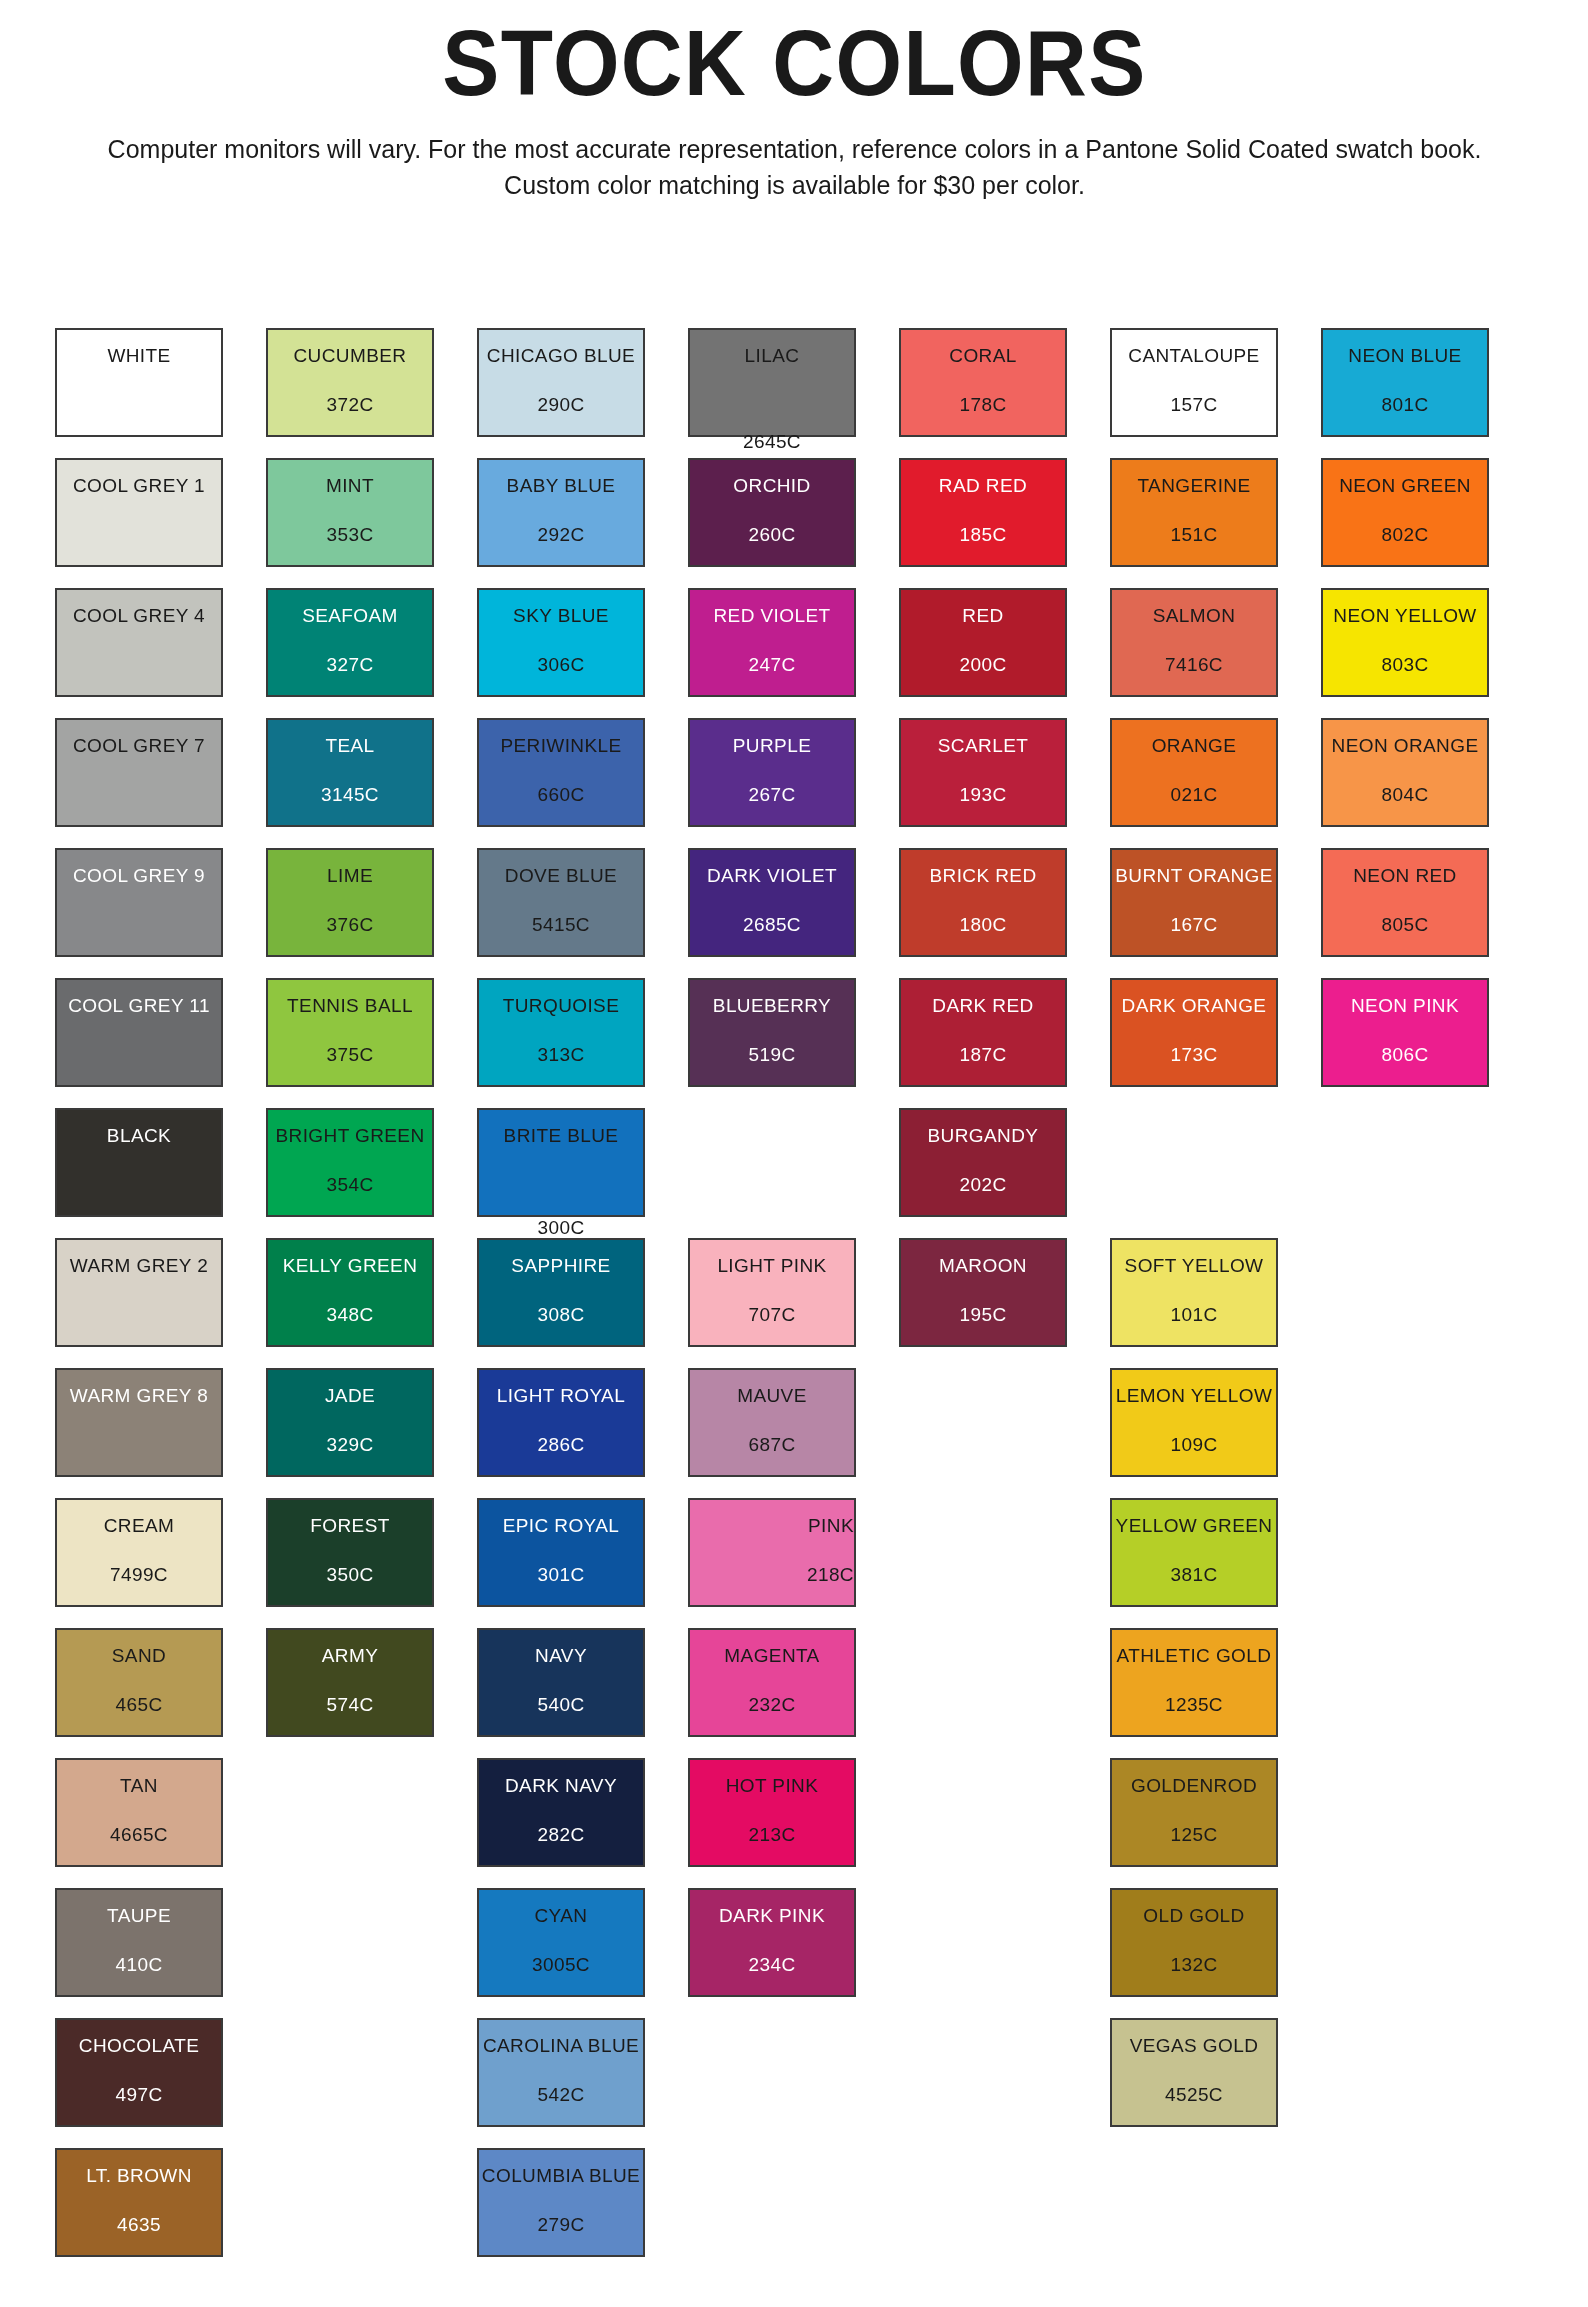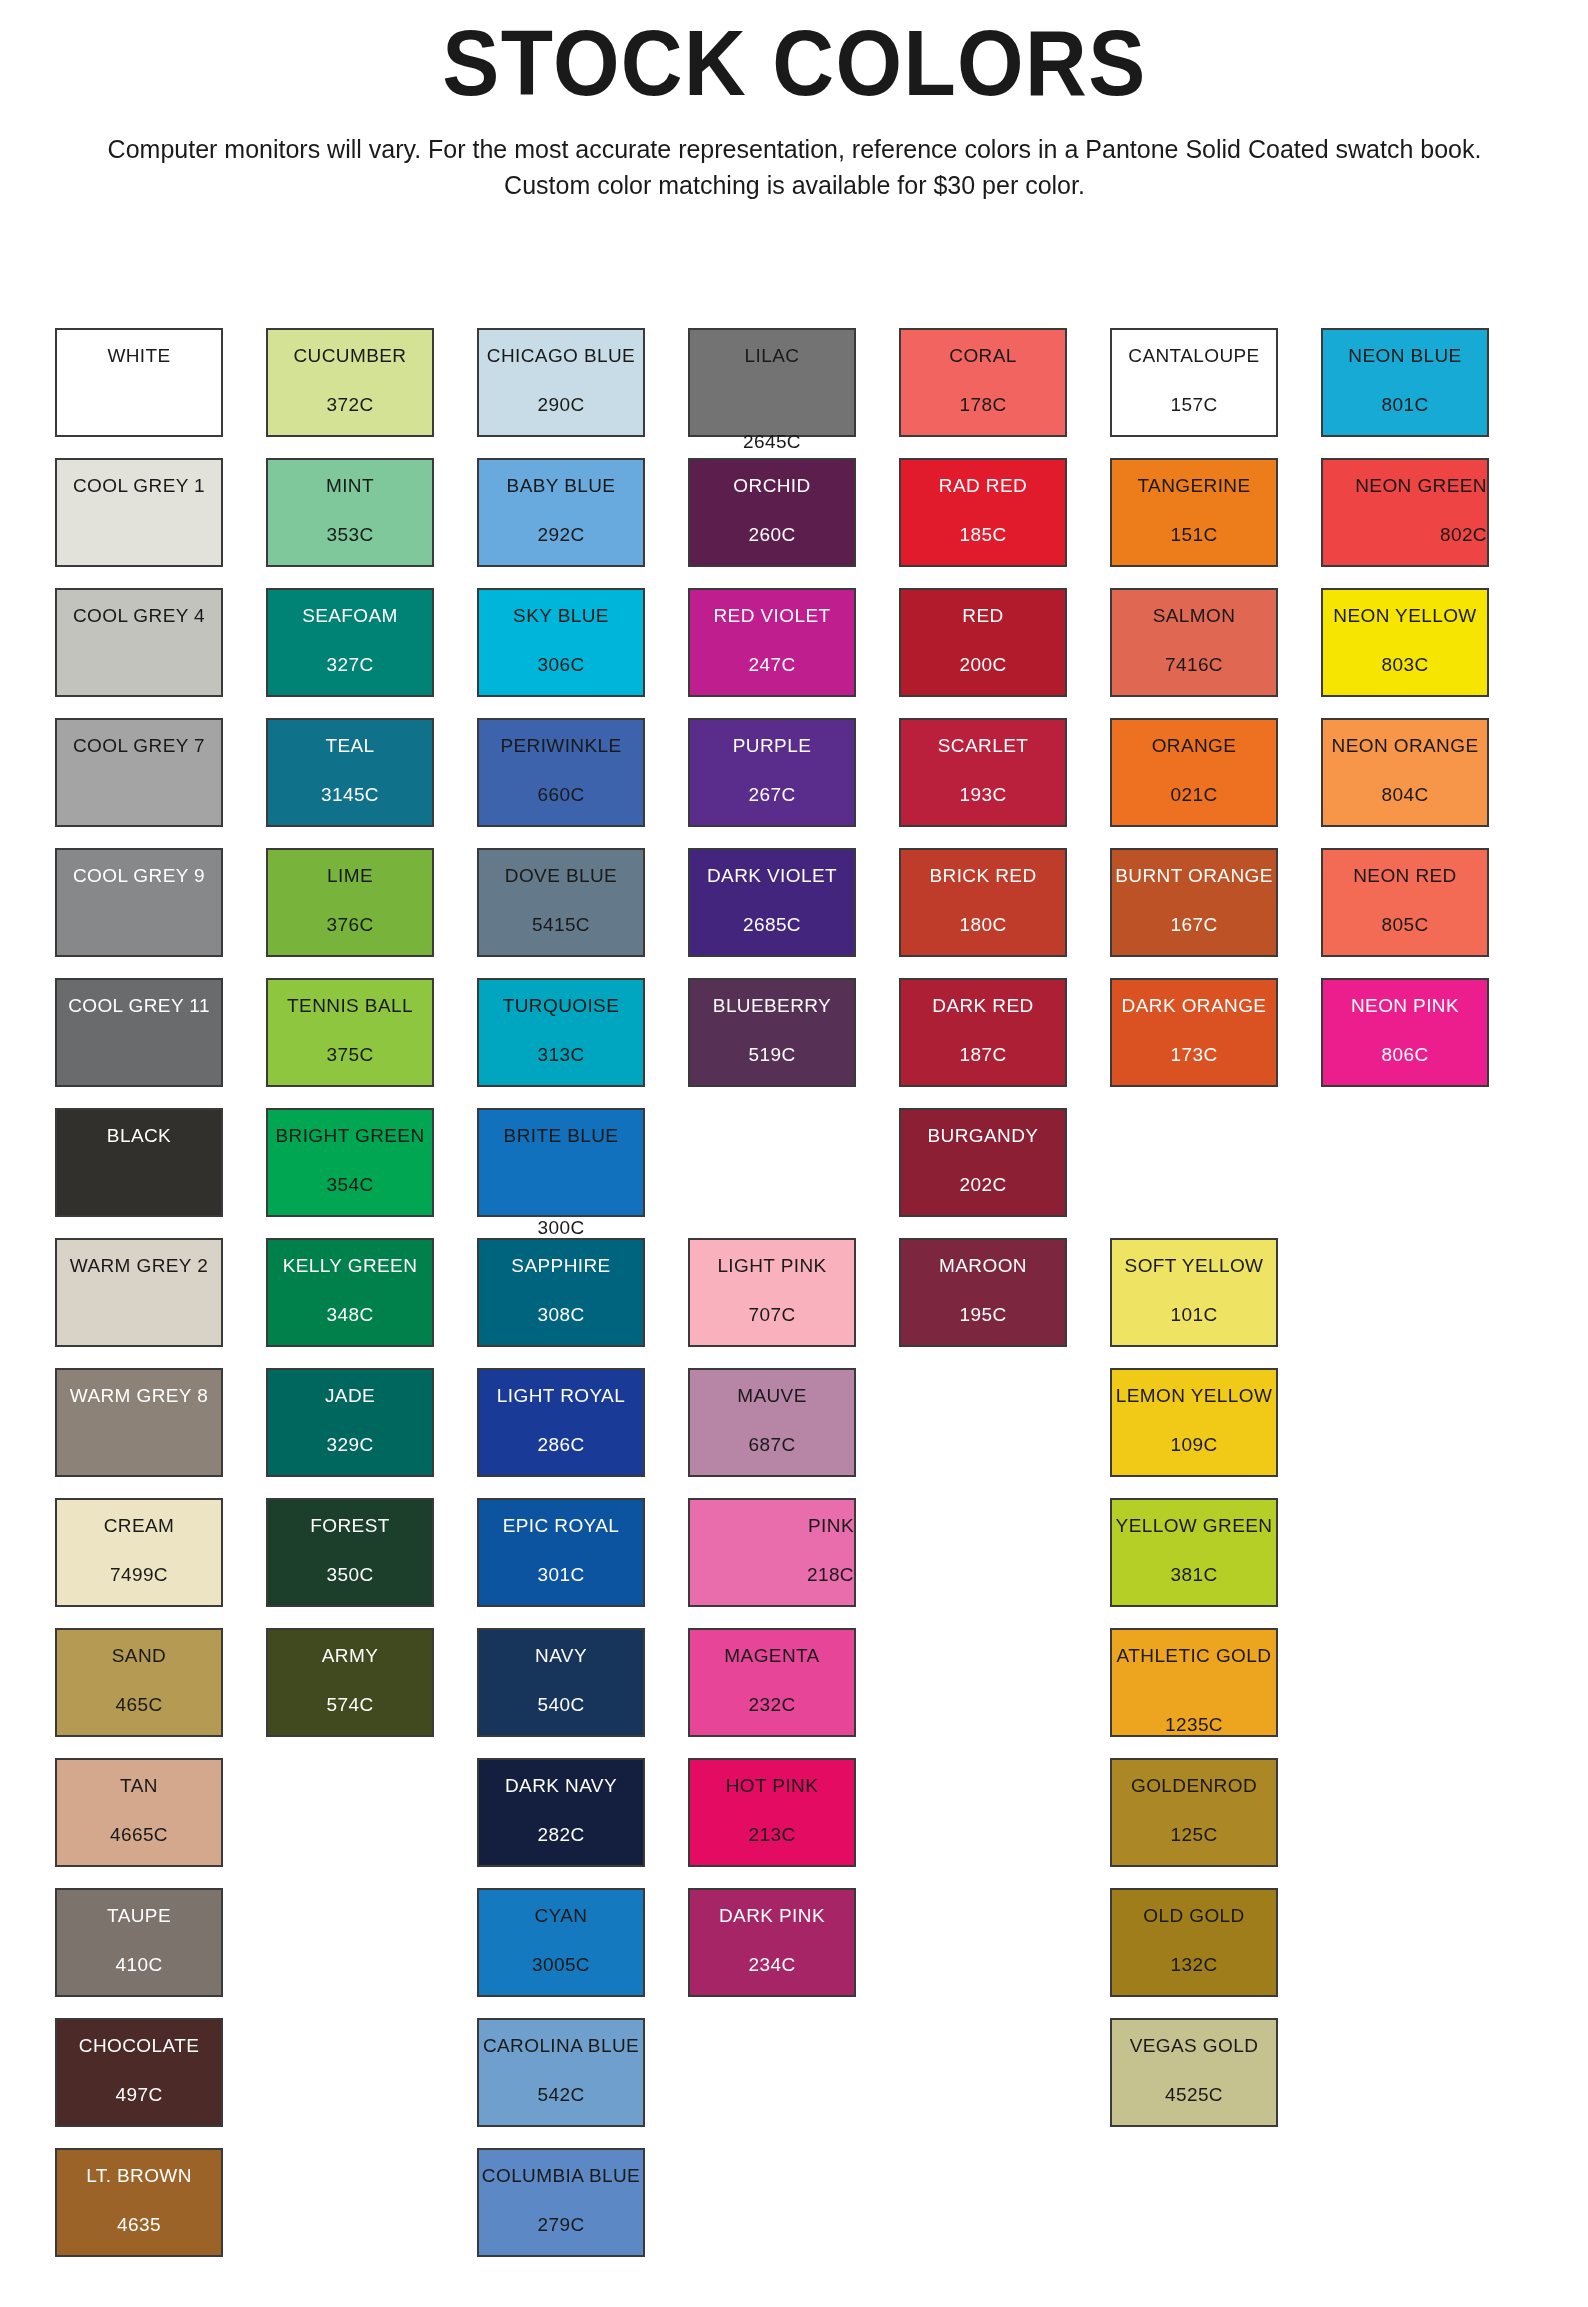--- a/index.html
+++ b/index.html
@@ -376,21 +376,21 @@
           <div class="sw-code">101C</div>
         </div>
         <div class="swatch" style="background: rgb(241, 202, 24); color: rgb(26, 26, 26);">
           <div class="sw-name">LEMON YELLOW</div>
           <div class="sw-code">109C</div>
         </div>
         <div class="swatch" style="background: rgb(181, 207, 39); color: rgb(26, 26, 26);">
           <div class="sw-name">YELLOW GREEN</div>
           <div class="sw-code">381C</div>
         </div>
-        <div class="swatch" style="background: rgb(237, 164, 31); color: rgb(26, 26, 26); gap: 20px;">
+        <div class="swatch" style="background: rgb(237, 164, 31); color: rgb(26, 26, 26);">
           <div class="sw-name">ATHLETIC GOLD</div>
           <div class="sw-code">1235C</div>
         </div>
         <div class="swatch" style="background: rgb(172, 135, 37); color: rgb(26, 26, 26);">
           <div class="sw-name">GOLDENROD</div>
           <div class="sw-code">125C</div>
         </div>
         <div class="swatch" style="background: rgb(160, 125, 27); color: rgb(26, 26, 26);">
           <div class="sw-name">OLD GOLD</div>
           <div class="sw-code">132C</div>
@@ -398,21 +398,21 @@
         <div class="swatch" style="background: rgb(198, 194, 144); color: rgb(26, 26, 26);">
           <div class="sw-name">VEGAS GOLD</div>
           <div class="sw-code">4525C</div>
         </div>
       </div>
       <div class="col">
         <div class="swatch" style="background: rgb(23, 170, 212); color: rgb(26, 26, 26);">
           <div class="sw-name">NEON BLUE</div>
           <div class="sw-code">801C</div>
         </div>
-        <div class="swatch" style="background: #ef4444; color: rgb(26, 26, 26); align-items: flex-end;">
+        <div class="swatch" style="background: #f97316; color: rgb(26, 26, 26);">
           <div class="sw-name">NEON GREEN</div>
           <div class="sw-code">802C</div>
         </div>
         <div class="swatch" style="background: rgb(246, 229, 0); color: rgb(26, 26, 26);">
           <div class="sw-name">NEON YELLOW</div>
           <div class="sw-code">803C</div>
         </div>
         <div class="swatch" style="background: rgb(247, 149, 72); color: rgb(26, 26, 26);">
           <div class="sw-name">NEON ORANGE</div>
           <div class="sw-code">804C</div>

